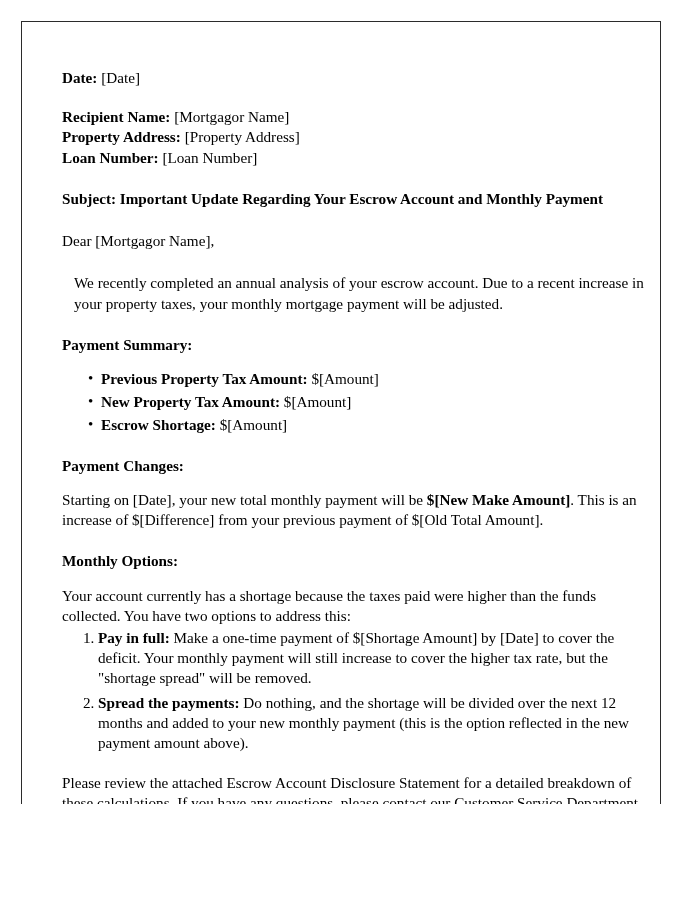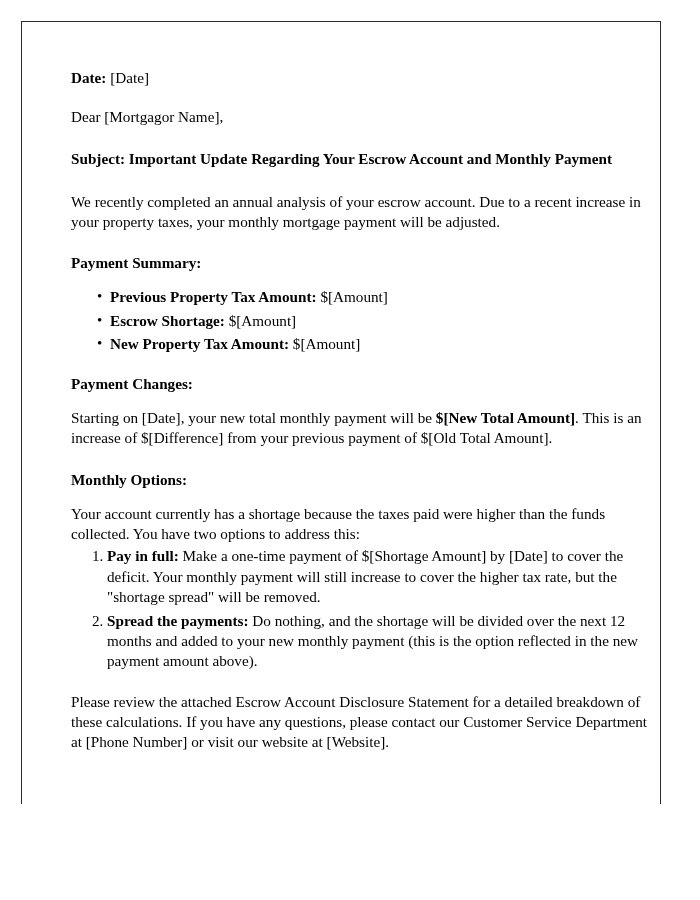--- a/index.html
+++ b/index.html
@@ -42,37 +42,37 @@
     position: absolute;
     left: 0;
     top: 804px;
     width: 700px;
     height: 96px;
     background: #ffffff;
   }
 
   .page-body {
     position: absolute;
-    left: 49px;
+    left: 40px;
     top: 46px;
     width: 585px;
     font-size: 15.2px;
     line-height: 1.33;
   }
 
   .line {
     margin: 0;
   }
 
   
   .block-date        { margin: 0 0 19px 0; }
   .block-recipient   { margin: 0 0 21px 0; }
   .block-subject     { margin: 0 0 22px 0; }
   .block-salutation  { margin: 0 0 22px 0; }
-  .block-intro       { margin: 0 0 21px 0; }
+  .block-intro       { margin: 0 0 21px 12px; }
   .heading           { margin: 0 0 14px 0; font-weight: bold; }
   .block-after-list  { margin: 0 0 2px 0; }
   .block-para        { margin: 0 0 21px 0; }
 
   b, .b { font-weight: bold; }
 
   
   ul.doc-list {
     margin: 0 0 20px 0;
     padding: 0 0 0 39px;
@@ -117,45 +117,59 @@
 
 <div class="page-clip">
   <div class="page-sheet">
     <div class="page-body">
 
       <div class="line block-date">
         <b>Date:</b>
         <span>[Date]</span>
       </div>
 
+      <div class="block-recipient">
+        <div class="line">
+          <b>Recipient Name:</b>
+          <span>[Mortgagor Name]</span>
+        </div>
+        <div class="line">
+          <b>Property Address:</b>
+          <span>[Property Address]</span>
+        </div>
+        <div class="line">
+          <b>Loan Number:</b>
+          <span>[Loan Number]</span>
+        </div>
+      </div>
+
+      <div class="line block-subject b">Subject: Important Update Regarding Your Escrow Account and Monthly Payment</div>
 
       <div class="line block-salutation">Dear [Mortgagor Name],</div>
-
-      <div class="line block-subject b">Subject: Important Update Regarding Your Escrow Account and Monthly Payment</div>
 
       <div class="block-intro">We recently completed an annual analysis of your escrow account. Due to a recent increase in your property taxes, your monthly mortgage payment will be adjusted.</div>
 
       <div class="heading">Payment Summary:</div>
       <ul class="doc-list">
         <li>
           <b>Previous Property Tax Amount:</b>
           <span>$[Amount]</span>
         </li>
         <li>
-          <b>Escrow Shortage:</b>
+          <b>New Property Tax Amount:</b>
           <span>$[Amount]</span>
         </li>
         <li>
-          <b>New Property Tax Amount:</b>
+          <b>Escrow Shortage:</b>
           <span>$[Amount]</span>
         </li>
       </ul>
 
       <div class="heading">Payment Changes:</div>
-      <div class="block-para"><span>Starting on [Date], your new total monthly payment will be </span><b>$[New Total Amount]</b><span>. This is an increase of $[Difference] from your previous payment of $[Old Total Amount].</span></div>
+      <div class="block-para"><span>Starting on [Date], your new total monthly payment will be </span><b>$[New Make Amount]</b><span>. This is an increase of $[Difference] from your previous payment of $[Old Total Amount].</span></div>
 
       <div class="heading">Monthly Options:</div>
       <div class="block-after-list">Your account currently has a shortage because the taxes paid were higher than the funds collected. You have two options to address this:</div>
 
       <ol class="doc-list-num">
         <li><b>Pay in full:</b><span> Make a one-time payment of $[Shortage Amount] by [Date] to cover the deficit. Your monthly payment will still increase to cover the higher tax rate, but the "shortage spread" will be removed.</span></li>
         <li><b>Spread the payments:</b><span> Do nothing, and the shortage will be divided over the next 12 months and added to your new monthly payment (this is the option reflected in the new payment amount above).</span></li>
       </ol>
 
       <div class="block-para">Please review the attached Escrow Account Disclosure Statement for a detailed breakdown of these calculations. If you have any questions, please contact our Customer Service Department at [Phone Number] or visit our website at [Website].</div>

